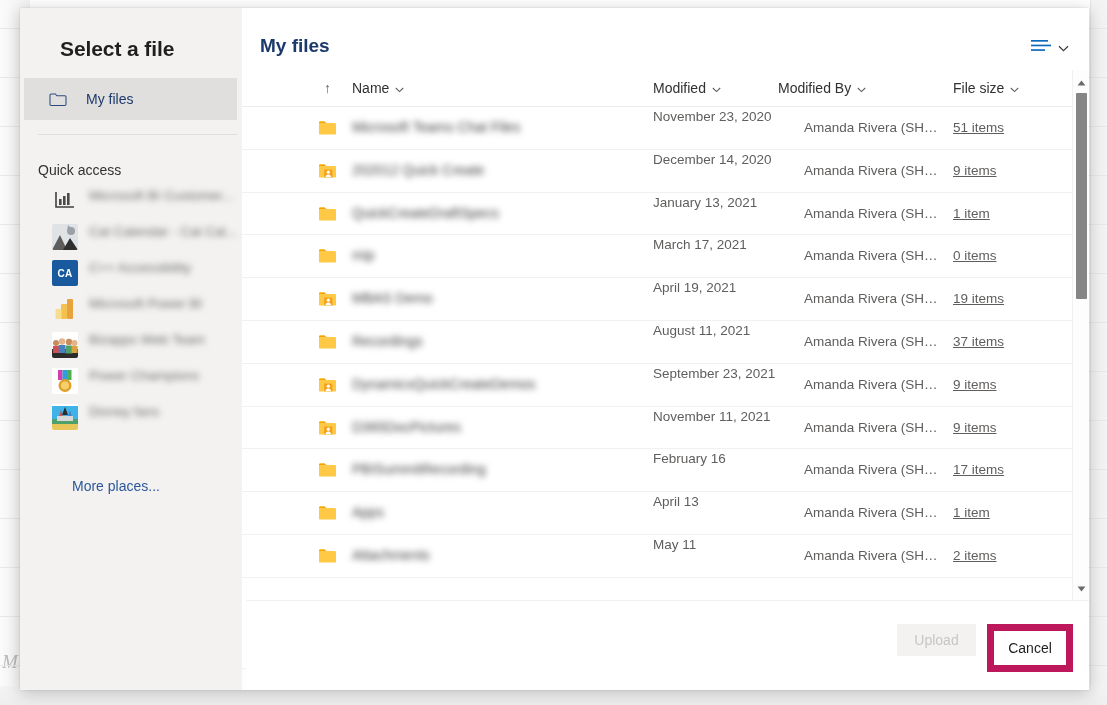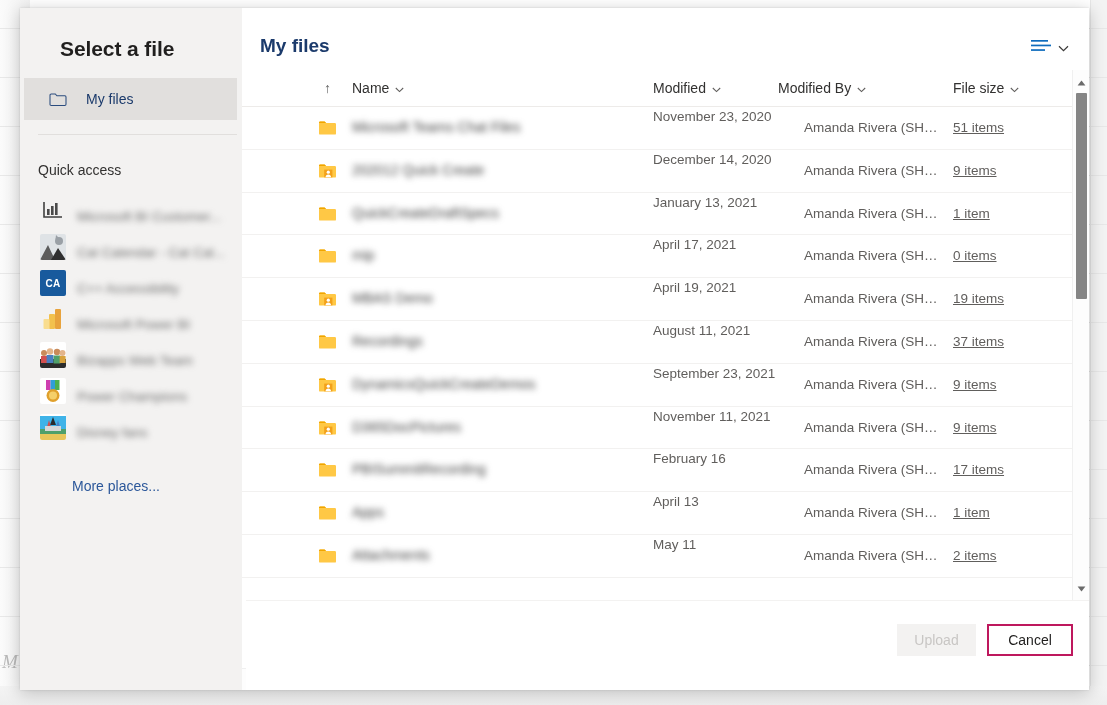--- a/index.html
+++ b/index.html
@@ -128,22 +128,22 @@
   }
   #quick-list {
     position: absolute;
     left: 0;
     top: 180px;
     width: 222px;
   }
   .quick-item {
     height: 36px;
     display: flex;
-    align-items: flex-end;
-    padding-left: 20px;
+    align-items: flex-start;
+    padding-left: 32px;
     cursor: pointer;
   }
   .quick-item .q-ico {
     width: 26px;
     height: 26px;
     flex: 0 0 26px;
     margin-right: 11px;
     border-radius: 2px;
     overflow: hidden;
     position: relative;
@@ -366,23 +366,23 @@
     color: #c8c6c4;
     font-size: 14px;
     font-family: "Liberation Sans", sans-serif;
     cursor: default;
   }
   #cancel-btn {
     position: absolute;
     right: 20px;
     top: 23px;
     width: 86px;
-    height: 32px;
+    height: 48px;
     background: #ffffff;
-    border: 2px solid #be185d;
+    border: 7px solid #be185d;
     color: #201f1e;
     font-size: 14px;
     font-family: "Liberation Sans", sans-serif;
     cursor: pointer;
     margin-left: 20px;
   }
   .ic-ca {
     background:#185a9d; color:#fff; font-size:10px; font-weight:bold;
     display:flex; align-items:center; justify-content:center; letter-spacing:.3px;
   }
@@ -600,21 +600,21 @@
             <span class="cell-modified">January 13, 2021</span>
             <span class="cell-modifiedby">Amanda Rivera (SHE/H...</span>
             <span class="cell-size">1 item</span>
           </div>
           <div class="row">
             <span class="cell-icon"><svg width="20" height="18" viewBox="0 0 20 18">
                 <path d="M1 3.6A1.2 1.2 0 0 1 2.2 2.4h4.4l1.5 1.7h8.7A1.2 1.2 0 0 1 18 5.3v9.1a1.2 1.2 0 0 1-1.2 1.2H2.2A1.2 1.2 0 0 1 1 14.4V3.6z" fill="#ffc845"></path>
                 <path d="M1 3.6A1.2 1.2 0 0 1 2.2 2.4h4.4l1.5 1.7H1V3.6z" fill="#f0a500"></path>
               </svg></span>
             <span class="cell-name">mip</span>
-            <span class="cell-modified">April 17, 2021</span>
+            <span class="cell-modified">March 17, 2021</span>
             <span class="cell-modifiedby">Amanda Rivera (SHE/H...</span>
             <span class="cell-size">0 items</span>
           </div>
           <div class="row">
             <span class="cell-icon"><svg width="20" height="18" viewBox="0 0 20 18">
                 <path d="M1 3.6A1.2 1.2 0 0 1 2.2 2.4h4.4l1.5 1.7h8.7A1.2 1.2 0 0 1 18 5.3v9.1a1.2 1.2 0 0 1-1.2 1.2H2.2A1.2 1.2 0 0 1 1 14.4V3.6z" fill="#ffc845"></path>
                 <path d="M1 3.6A1.2 1.2 0 0 1 2.2 2.4h4.4l1.5 1.7H1V3.6z" fill="#f0a500"></path>
                 <rect x="6.2" y="7.6" width="8.2" height="7.8" fill="#f3a11a"></rect>
                 <circle cx="10.3" cy="10.2" r="1.6" fill="#ffffff"></circle>
                 <path d="M7.5 15.2c0-1.6 1.3-2.8 2.8-2.8s2.8 1.2 2.8 2.8z" fill="#ffffff"></path>

